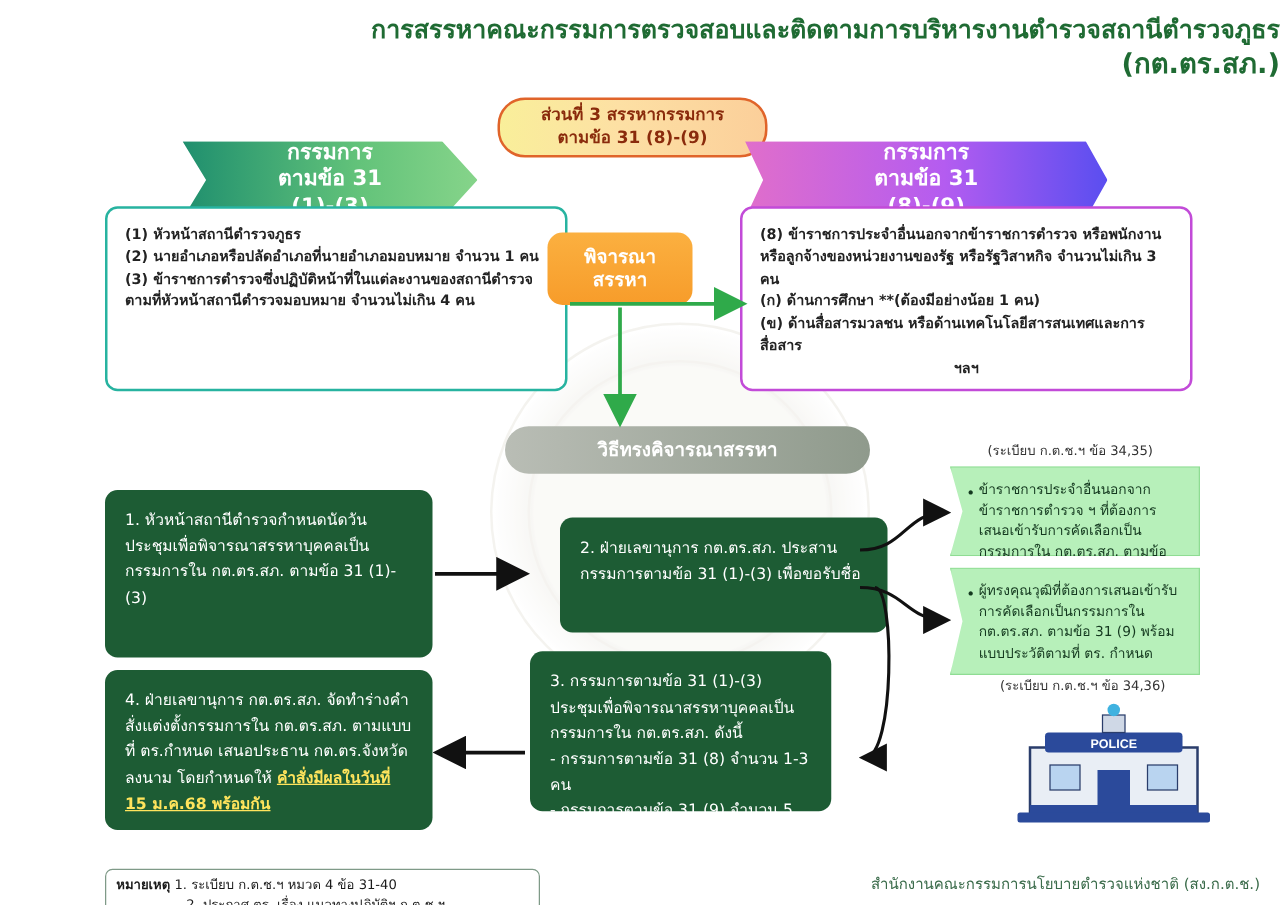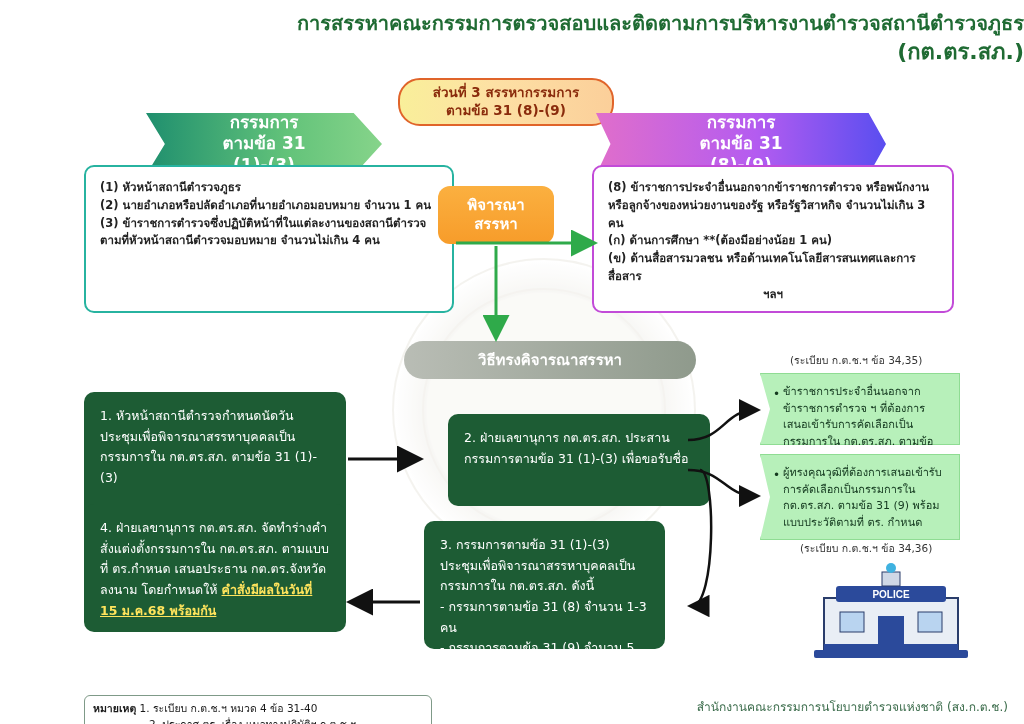--- a/index.html
+++ b/index.html
@@ -70,21 +70,21 @@
     color:#fff;font-weight:bold;font-size:15px;
   }
   
   .step{
     position:absolute;background:#1d5c34;border-radius:10px;color:#fff;
     font-size:12.5px;line-height:1.65;padding:14px 16px;box-sizing:border-box;
   }
   .step.s1{left:84px;top:392px;width:262px;height:134px;}
   .step.s2{left:424px;top:414px;width:262px;height:92px;margin-left:24px;}
   .step.s3{left:424px;top:521px;width:241px;height:128px;}
-  .step.s4{left:84px;top:504px;width:262px;height:128px;}
+  .step.s4{left:84px;top:536px;width:262px;height:128px;}
   .step .ul{text-decoration:underline;font-weight:bold;color:#ffe45c;}
   
   .callout{
     position:absolute;background:#b7f0ba;border:1px solid #8fdc93;
     font-size:11px;line-height:1.5;color:#14391f;padding:10px 12px 10px 22px;box-sizing:border-box;
     clip-path:polygon(0 0,100% 0,100% 100%,0 100%,5% 50%);
   }
   .callout.c1{left:760px;top:373px;width:200px;height:72px;}
   .callout.c2{left:760px;top:454px;width:200px;height:86px;}
   .callout .bullet{position:absolute;left:12px;top:11px;font-size:12px;}

